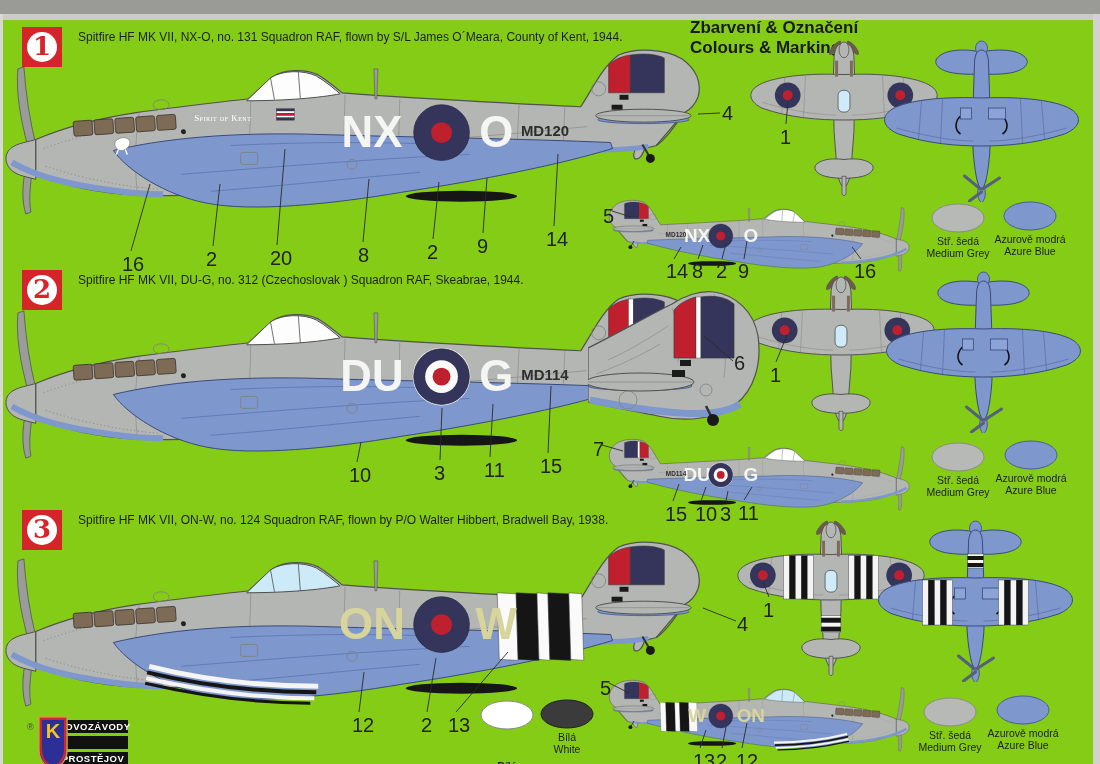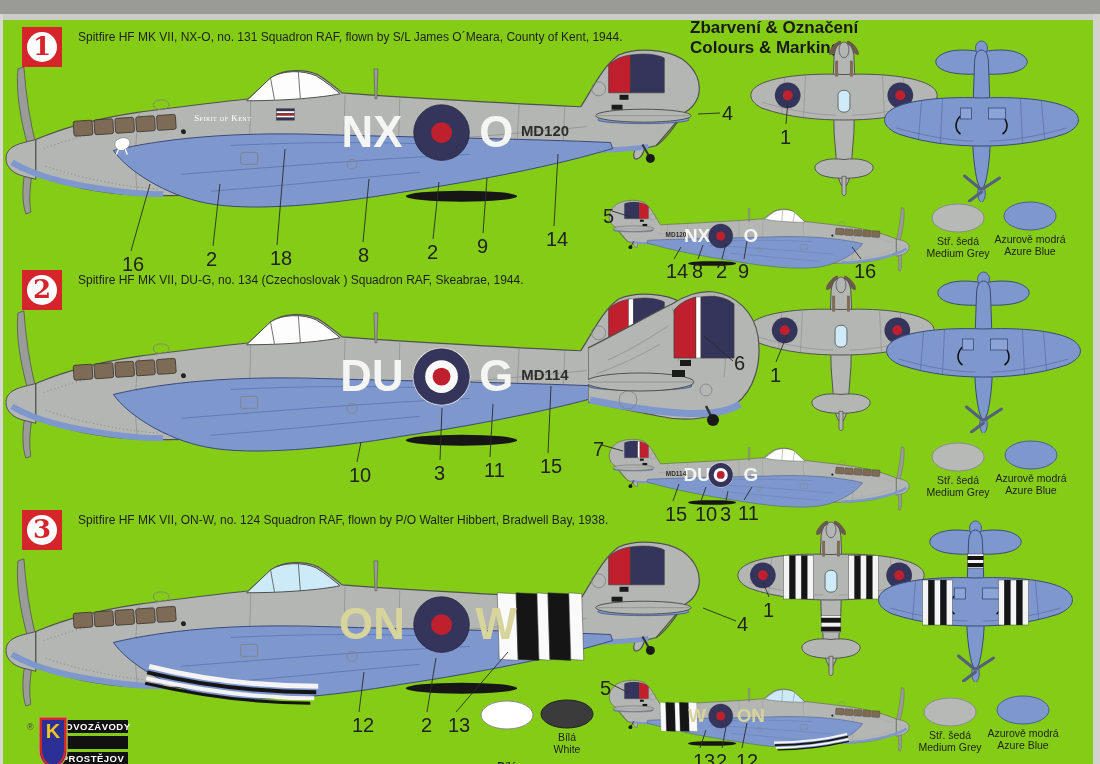--- a/index.html
+++ b/index.html
@@ -34,21 +34,21 @@
   <div class="badge" style="left:22px;top:13px;">
     <div class="disc"></div>
     <div class="num">1</div>
   </div>
   <div class="caption" style="top:16px;">Spitfire HF MK VII, NX-O, no. 131 Squadron RAF, flown by S/L James O´Meara, County of Kent, 1944.</div>
 
   <div class="badge" style="left:22px;top:256px;">
     <div class="disc"></div>
     <div class="num">2</div>
   </div>
-  <div class="caption" style="top:259px;">Spitfire HF MK VII, DU-G, no. 134 (Czechoslovak ) Squadron RAF, Skeabrae, 1944.</div>
+  <div class="caption" style="top:259px;">Spitfire HF MK VII, DU-G, no. 312 (Czechoslovak ) Squadron RAF, Skeabrae, 1944.</div>
 
   <div class="badge" style="left:22px;top:496px;">
     <div class="disc"></div>
     <div class="num">3</div>
   </div>
   <div class="caption" style="top:499px;">Spitfire HF MK VII, ON-W, no. 124 Squadron RAF, flown by P/O Walter Hibbert, Bradwell Bay, 1938.</div>
 
   <div id="artwork">
       <div class="art" style="left: 2px; top: 33px;"><svg width="716" height="199" viewBox="0 0 720 200">
           <path d="M26,100 C18,70 14,45 16,22 L22,20 C24,48 28,74 34,98 Z" fill="#9a9c99" stroke="#555" stroke-width="0.8"></path>
@@ -270,21 +270,21 @@
         </svg></div>
       <div class="swatch-label" style="left: 980px; top: 219px;">
         <div>Azurově modrá</div>
         <div>Azure Blue</div>
       </div>
       <div class="callout" style="left: 722px; top: 88px;">4</div>
       <div class="callout" style="left: 780px; top: 112px;">1</div>
       <div class="callout" style="left: 603px; top: 191px;">5</div>
       <div class="callout" style="left: 122px; top: 239px;">16</div>
       <div class="callout" style="left: 206px; top: 234px;">2</div>
-      <div class="callout" style="left: 270px; top: 233px;">18</div>
+      <div class="callout" style="left: 270px; top: 233px;">20</div>
       <div class="callout" style="left: 358px; top: 230px;">8</div>
       <div class="callout" style="left: 427px; top: 227px;">2</div>
       <div class="callout" style="left: 477px; top: 221px;">9</div>
       <div class="callout" style="left: 546px; top: 214px;">14</div>
       <div class="callout" style="left: 666px; top: 246px;">14</div>
       <div class="callout" style="left: 692px; top: 246px;">8</div>
       <div class="callout" style="left: 716px; top: 246px;">2</div>
       <div class="callout" style="left: 738px; top: 246px;">9</div>
       <div class="callout" style="left: 854px; top: 246px;">16</div>
       <div class="art" style="left: 2px; top: 277px;"><svg width="716" height="199" viewBox="0 0 720 200">

